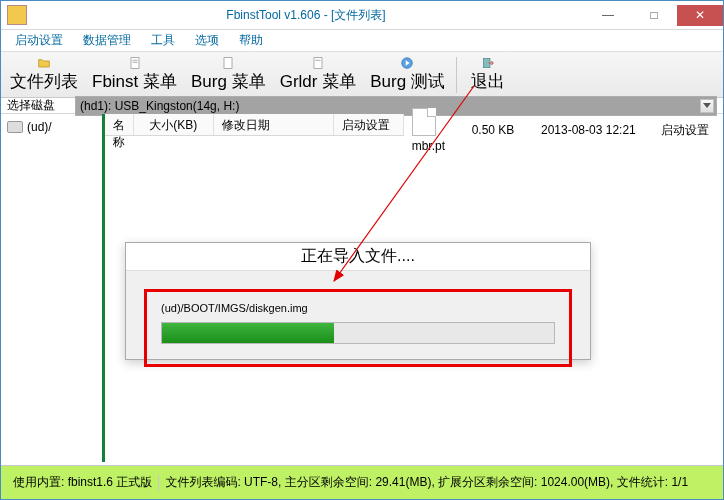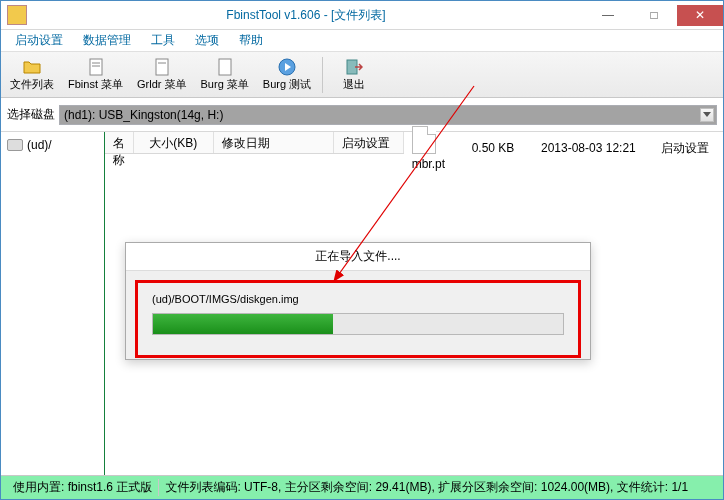--- a/index.html
+++ b/index.html
@@ -8,45 +8,45 @@
 .tb-icon{width:20px;height:20px;margin-left:6px;background:#f2c94c;border:1px solid #b88;display:inline-block}
 .tb-title{flex:1;text-align:center;color:#0369a1;font-size:12px}
 .tb-ctrls{display:flex}
 .tb-btn{width:46px;height:21px;display:flex;align-items:center;justify-content:center;color:#555}
 .tb-btn.close{background:#c75050;color:#fff}
 .menubar{height:22px;display:flex;align-items:center;padding:0 6px;gap:4px;border-bottom:1px solid #e0e0e0}
 .mi{padding:2px 8px;color:#0369a1}
 .toolbar{height:46px;background:linear-gradient(#f6f6f6,#eaeaea);border-bottom:1px solid #c8c8c8;display:flex;align-items:center;padding:0 2px}
 .tbtn{display:flex;flex-direction:column;align-items:center;justify-content:center;padding:2px 6px;min-width:54px;height:42px;border:1px solid transparent;border-radius:2px}
 .tbtn .ic{width:18px;height:18px;margin-bottom:1px}
-.tbtn .lbl{font-size:11px;white-space:nowrap}
+.tbtn .lbl{font-size:17px;white-space:nowrap}
 .sep{width:1px;height:36px;background:#c8c8c8;margin:0 4px}
-.diskrow{height:34px;display:flex;align-items:center;border-bottom:1px solid #d8d8d8;padding:0 6px;gap:4px}
+.diskrow{height:16px;display:flex;align-items:center;border-bottom:1px solid #d8d8d8;padding:0 6px;gap:20px}
 .combo{flex:1;height:20px;border:1px solid #abadb3;background:#a3a3a3;display:flex;align-items:center;padding:0 4px;position:relative}
 .combo-arrow{position:absolute;right:2px;top:2px;width:14px;height:14px;border:1px solid #c0c0c0;background:linear-gradient(#f8f8f8,#e0e0e0);display:flex;align-items:center;justify-content:center}
 .content{display:flex;height:348px;position:relative}
-.tree{width:184px;border-right:1px solid #15803d;padding:4px}
+.tree{width:184px;border-right:3px solid #15803d;padding:4px}
 .tree-item{display:flex;align-items:center;gap:4px;padding:2px}
 .disk-ic{width:16px;height:12px;background:#ddd;border:1px solid #999;border-radius:2px}
 .list{flex:1;display:flex;flex-direction:row}
 .lh{height:22px;display:flex;border-bottom:1px solid #d8d8d8;background:#fafafa}
 .lh>div{padding:3px 8px;border-right:1px solid #e0e0e0}
 .c-name{flex:1}
 .c-size{width:80px;text-align:center}
 .c-date{width:120px}
 .c-area{width:70px}
 .lr{height:32px;display:flex;align-items:center}
 .lr>div{padding:3px 8px}
 .file-ic{width:24px;height:28px;border:1px solid #bbb;background:#fff;margin-right:4px;display:inline-block;position:relative}
 .file-ic:before{content:"";position:absolute;right:-1px;top:-1px;width:8px;height:8px;background:#fff;border-left:1px solid #bbb;border-bottom:1px solid #bbb}
-.status{position:absolute;bottom:0;left:0;right:0;height:24px;border-top:1px solid #c8c8c8;background:#86efac;display:flex;align-items:center;padding:4px 6px;font-size:11px}
+.status{position:absolute;bottom:0;left:0;right:0;height:34px;border-top:1px solid #c8c8c8;background:#bef264;display:flex;align-items:center;padding:4px 6px;font-size:11px}
 .status .sseg{padding:0 6px;border-right:1px solid #c8c8c8}
 .dialog{position:absolute;left:124px;top:241px;width:466px;height:118px;background:#f0f0f0;border:1px solid #aaa;box-shadow:0 3px 10px rgba(0,0,0,0.2)}
-.dlg-title{height:28px;background:#fff;border-bottom:1px solid #ddd;display:flex;align-items:center;justify-content:center;font-size:12px}
-.dlg-body{padding:10px 14px;border:3px solid #e80000;margin:9px;position:relative;height:78px}
+.dlg-title{height:28px;background:#fff;border-bottom:1px solid #ddd;display:flex;align-items:center;justify-content:center;font-size:16px}
+.dlg-body{padding:10px 14px;border:3px solid #e80000;margin:18px;position:relative;height:78px}
 .dlg-path{font-size:11px;margin-bottom:8px}
 .prog{height:22px;border:1px solid #b8b8b8;background:#e8e8e8;position:relative}
 .prog-fill{height:100%;background:linear-gradient(#3eb53e,#1a8f1a);width:44%}
 .arrow{position:absolute;left:323px;top:80px;pointer-events:none;z-index:5}
 svg{display:block}
 </style>
 </head>
 <body>
 
 <div class="titlebar">
@@ -78,29 +78,29 @@
       <svg class="ic" viewBox="0 0 18 18">
         <rect x="3" y="1" width="12" height="16" fill="#fff" stroke="#888"></rect>
         <line x1="5" y1="5" x2="13" y2="5" stroke="#888"></line>
         <line x1="5" y1="8" x2="13" y2="8" stroke="#888"></line>
       </svg>
       <span class="lbl">Fbinst 菜单</span>
     </div>
   <div class="tbtn">
       <svg class="ic" viewBox="0 0 18 18">
         <rect x="3" y="1" width="12" height="16" fill="#fff" stroke="#888"></rect>
-        <line x1="5" y1="5" x2="13" y2="5" stroke="#888"></line>
       </svg>
-      <span class="lbl">Grldr 菜单</span>
+      <span class="lbl">Burg 菜单</span>
     </div>
   <div class="tbtn">
       <svg class="ic" viewBox="0 0 18 18">
         <rect x="3" y="1" width="12" height="16" fill="#fff" stroke="#888"></rect>
+        <line x1="5" y1="5" x2="13" y2="5" stroke="#888"></line>
       </svg>
-      <span class="lbl">Burg 菜单</span>
+      <span class="lbl">Grldr 菜单</span>
     </div>
   <div class="tbtn">
       <svg class="ic" viewBox="0 0 18 18">
         <circle cx="9" cy="9" r="8" fill="#5aa0e0" stroke="#2a70b0"></circle>
         <path d="M7 5l6 4-6 4z" fill="#fff"></path>
       </svg>
       <span class="lbl">Burg 测试</span>
     </div>
   <div class="sep"></div>
   <div class="tbtn">

